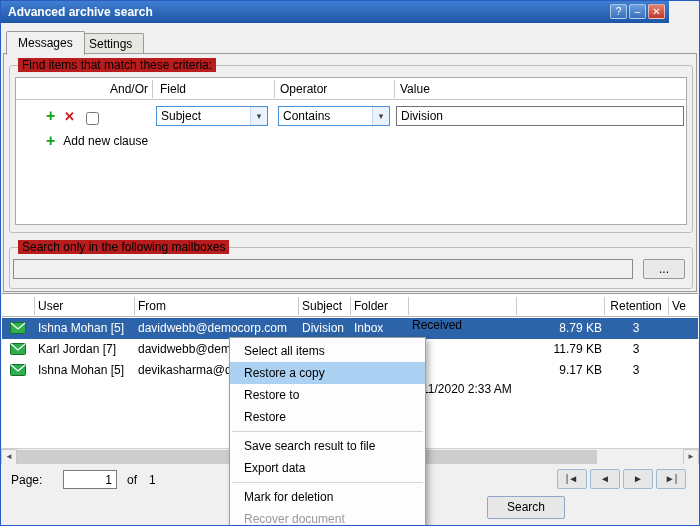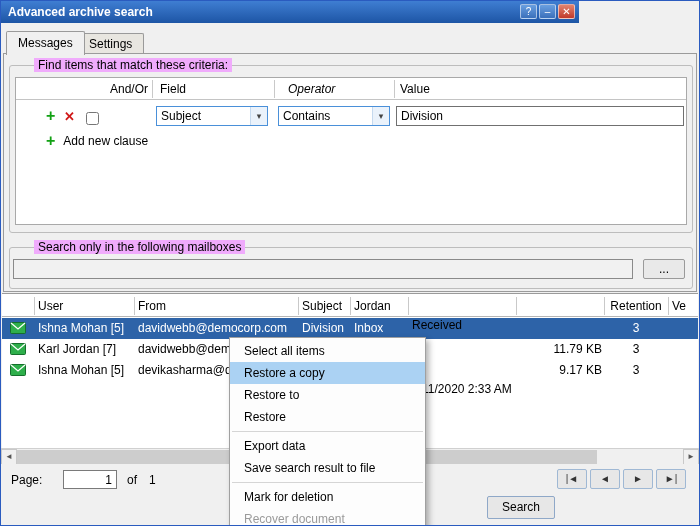--- a/index.html
+++ b/index.html
@@ -3,46 +3,46 @@
 <meta charset="utf-8">
 <style>
   html,body{margin:0;padding:0;background:#ffffff;}
   *{box-sizing:border-box;}
   #window{
     position:relative;width:700px;height:526px;overflow:hidden;
     background:#f0f0f0;border:1px solid #2a5bbf;
     font-family:"Liberation Sans", sans-serif;font-size:12px;color:#000;
   }
   
-  .titlebar{position:absolute;left:0;top:0;width:578px;height:22px;
+  .titlebar{position:absolute;left:0;top:0;width:668px;height:22px;
     background:linear-gradient(to bottom,#3f7ed2,#1d55a5);
     display:flex;align-items:center;}
   .title-text{color:#fff;font-weight:bold;font-size:12px;margin-left:7px;white-space:nowrap;}
   .tb-btns{position:absolute;right:4px;top:3px;display:flex;gap:2px;}
   .tb-btn{width:17px;height:15px;border:1px solid rgba(255,255,255,.55);border-radius:2px;
     background:linear-gradient(#6a9fe0,#3a70bb);color:#fff;font-size:10px;line-height:13px;
     text-align:center;cursor:default;}
   .tb-btn.close{background:linear-gradient(#e2846f,#c0392b);}
   
   .tab{position:absolute;top:32px;height:21px;padding:0 11px;line-height:20px;
     background:#e8e6e0;border:1px solid #9a9a9a;border-bottom:none;border-radius:2px 2px 0 0;}
   .tab.active{top:30px;height:24px;line-height:22px;background:#f0f0f0;z-index:3;}
   .tab-panel{position:absolute;left:2px;top:52px;width:694px;height:239px;
     border:1px solid #9b9b9b;background:#f0f0f0;z-index:1;}
   
   .group{position:absolute;border:1px solid #bdbdbd;border-radius:3px;z-index:2;}
-  .group-label{position:absolute;top:-8px;left:24px;background:#f0abfc;padding:0 4px;white-space:nowrap;}
+  .group-label{position:absolute;top:-8px;left:8px;background:#b91c1c;padding:0 4px;white-space:nowrap;}
   
   .crit-panel{position:absolute;left:14px;top:76px;width:672px;height:148px;
     background:#fff;border:1px solid #a9a9a9;z-index:2;}
   .crit-header{position:absolute;left:0;top:0;width:100%;height:22px;border-bottom:1px solid #c4c4c4;}
   .crit-header .h{position:absolute;top:0;line-height:22px;white-space:nowrap;}
   .h-andor{left:0;width:132px;text-align:right;}
   .h-field{left:144px;}
-  .h-oper{left:272px;font-style:italic;}
+  .h-oper{left:264px;}
   .h-value{left:384px;}
   .vsep{position:absolute;top:2px;height:18px;width:1px;background:#c9c9c9;}
   .icon-plus{color:#12a114;font-weight:bold;font-size:16px;line-height:16px;cursor:default;}
   .icon-x{color:#d01818;font-weight:bold;font-size:13px;line-height:16px;cursor:default;}
   .clause-row{position:absolute;left:0;top:28px;width:100%;height:22px;}
   .combo{position:absolute;height:20px;background:#fff;border:1px solid #4a90d9;display:flex;}
   .combo .txt{flex:1;line-height:18px;padding-left:4px;overflow:hidden;white-space:nowrap;}
   .combo .arrow{width:17px;border-left:1px solid #c5d9ee;background:#eaf2fb;color:#444;
     text-align:center;line-height:18px;font-size:9px;}
   .txt-input{position:absolute;height:20px;border:1px solid #707070;background:#fff;
@@ -80,21 +80,21 @@
   .sthumb{position:absolute;left:16px;top:1px;width:580px;height:14px;background:#cdcdcd;}
   
   .bottom{position:absolute;left:0;top:463px;width:698px;height:61px;background:#f0f0f0;}
   .pg-label{position:absolute;left:10px;top:9px;}
   .pg-input{position:absolute;left:62px;top:6px;width:54px;height:19px;border:1px solid #7a7a7a;
     background:#fff;text-align:right;font-family:"Liberation Sans", sans-serif;font-size:12px;padding:0 4px;}
   .pg-of{position:absolute;left:126px;top:9px;}
   .pg-total{position:absolute;left:148px;top:9px;}
   .navbtn{position:absolute;top:5px;width:30px;height:20px;background:#e7e7e7;
     border:1px solid #9fb8d4;border-radius:2px;text-align:center;line-height:18px;font-size:10px;color:#333;}
-  .actbtn{position:absolute;top:32px;width:68px;height:23px;background:#e7e7e7;
+  .actbtn{position:absolute;top:32px;width:78px;height:23px;background:#e7e7e7;
     border:1px solid #8fa8c8;border-radius:2px;text-align:center;line-height:21px;}
   
   .menu{position:absolute;left:228px;top:336px;width:197px;background:#fdfdfd;
     border:1px solid #a0a0a0;box-shadow:3px 3px 6px rgba(0,0,0,.3);padding:2px 0;z-index:10;}
   .mi{height:22px;line-height:22px;padding-left:14px;white-space:nowrap;overflow:hidden;}
   .mi.hl{background:#abd2f3;}
   .mi.dis{color:#9a9a9a;}
   .msep{border-top:1px solid #d5d5d5;margin:3px 2px;}
 </style>
 </head>
@@ -152,21 +152,21 @@
     <span class="group-label">Search only in the following mailboxes</span>
   </div>
   <input class="mb-input" value="" style="">
   <div class="mb-browse">...</div>
 
   <div class="list-area"></div>
   <div class="list-header">
     <span class="h c-user">User</span>
     <span class="h c-from">From</span>
     <span class="h c-subj">Subject</span>
-    <span class="h c-fold">Jordan</span>
+    <span class="h c-fold">Folder</span>
     <span class="h c-recv">Received</span>
     <span class="h c-ret">Retention</span>
     <span class="h c-ver">Ve</span>
     <span class="vsep" style="left:32px;"></span>
     <span class="vsep" style="left:132px;"></span>
     <span class="vsep" style="left:296px;"></span>
     <span class="vsep" style="left:348px;"></span>
     <span class="vsep" style="left:406px;"></span>
     <span class="vsep" style="left:514px;"></span>
     <span class="vsep" style="left:602px;"></span>
@@ -178,20 +178,21 @@
       <svg width="16" height="12" viewBox="0 0 16 12">
           <rect x="0.5" y="0.5" width="15" height="11" rx="1" fill="#2eaf4b" stroke="#156f2c"></rect>
           <path d="M1 1 L8 7 L15 1" fill="none" stroke="#ffffff" stroke-width="1.2"></path>
         </svg>
     </span>
     <span class="cell c-user">Ishna Mohan [5]</span>
     <span class="cell c-from">davidwebb@democorp.com</span>
     <span class="cell c-subj">Division</span>
     <span class="cell c-fold">Inbox</span>
     <span class="cell c-recv">9/11/2020 2:33 AM</span>
+    <span class="cell c-size">8.79 KB</span>
     <span class="cell c-ret">3</span>
   </div>
 
   <div class="lrow" style="top:338px;">
     <span class="env-wrap">
       <svg width="16" height="12" viewBox="0 0 16 12">
           <rect x="0.5" y="0.5" width="15" height="11" rx="1" fill="#2eaf4b" stroke="#156f2c"></rect>
           <path d="M1 1 L8 7 L15 1" fill="none" stroke="#ffffff" stroke-width="1.2"></path>
         </svg>
     </span>
@@ -237,20 +238,20 @@
     <div class="navbtn" style="left:655px;">►|</div>
     <div class="actbtn" style="left:486px;">Search</div>
   </div>
 
   <div class="menu">
     <div class="mi">Select all items</div>
     <div class="mi hl">Restore a copy</div>
     <div class="mi">Restore to</div>
     <div class="mi">Restore</div>
     <div class="msep"></div>
+    <div class="mi">Save search result to file</div>
     <div class="mi">Export data</div>
-    <div class="mi">Save search result to file</div>
     <div class="msep"></div>
     <div class="mi">Mark for deletion</div>
     <div class="mi dis">Recover document</div>
   </div>
 
 </div>
 
 </body></html>

